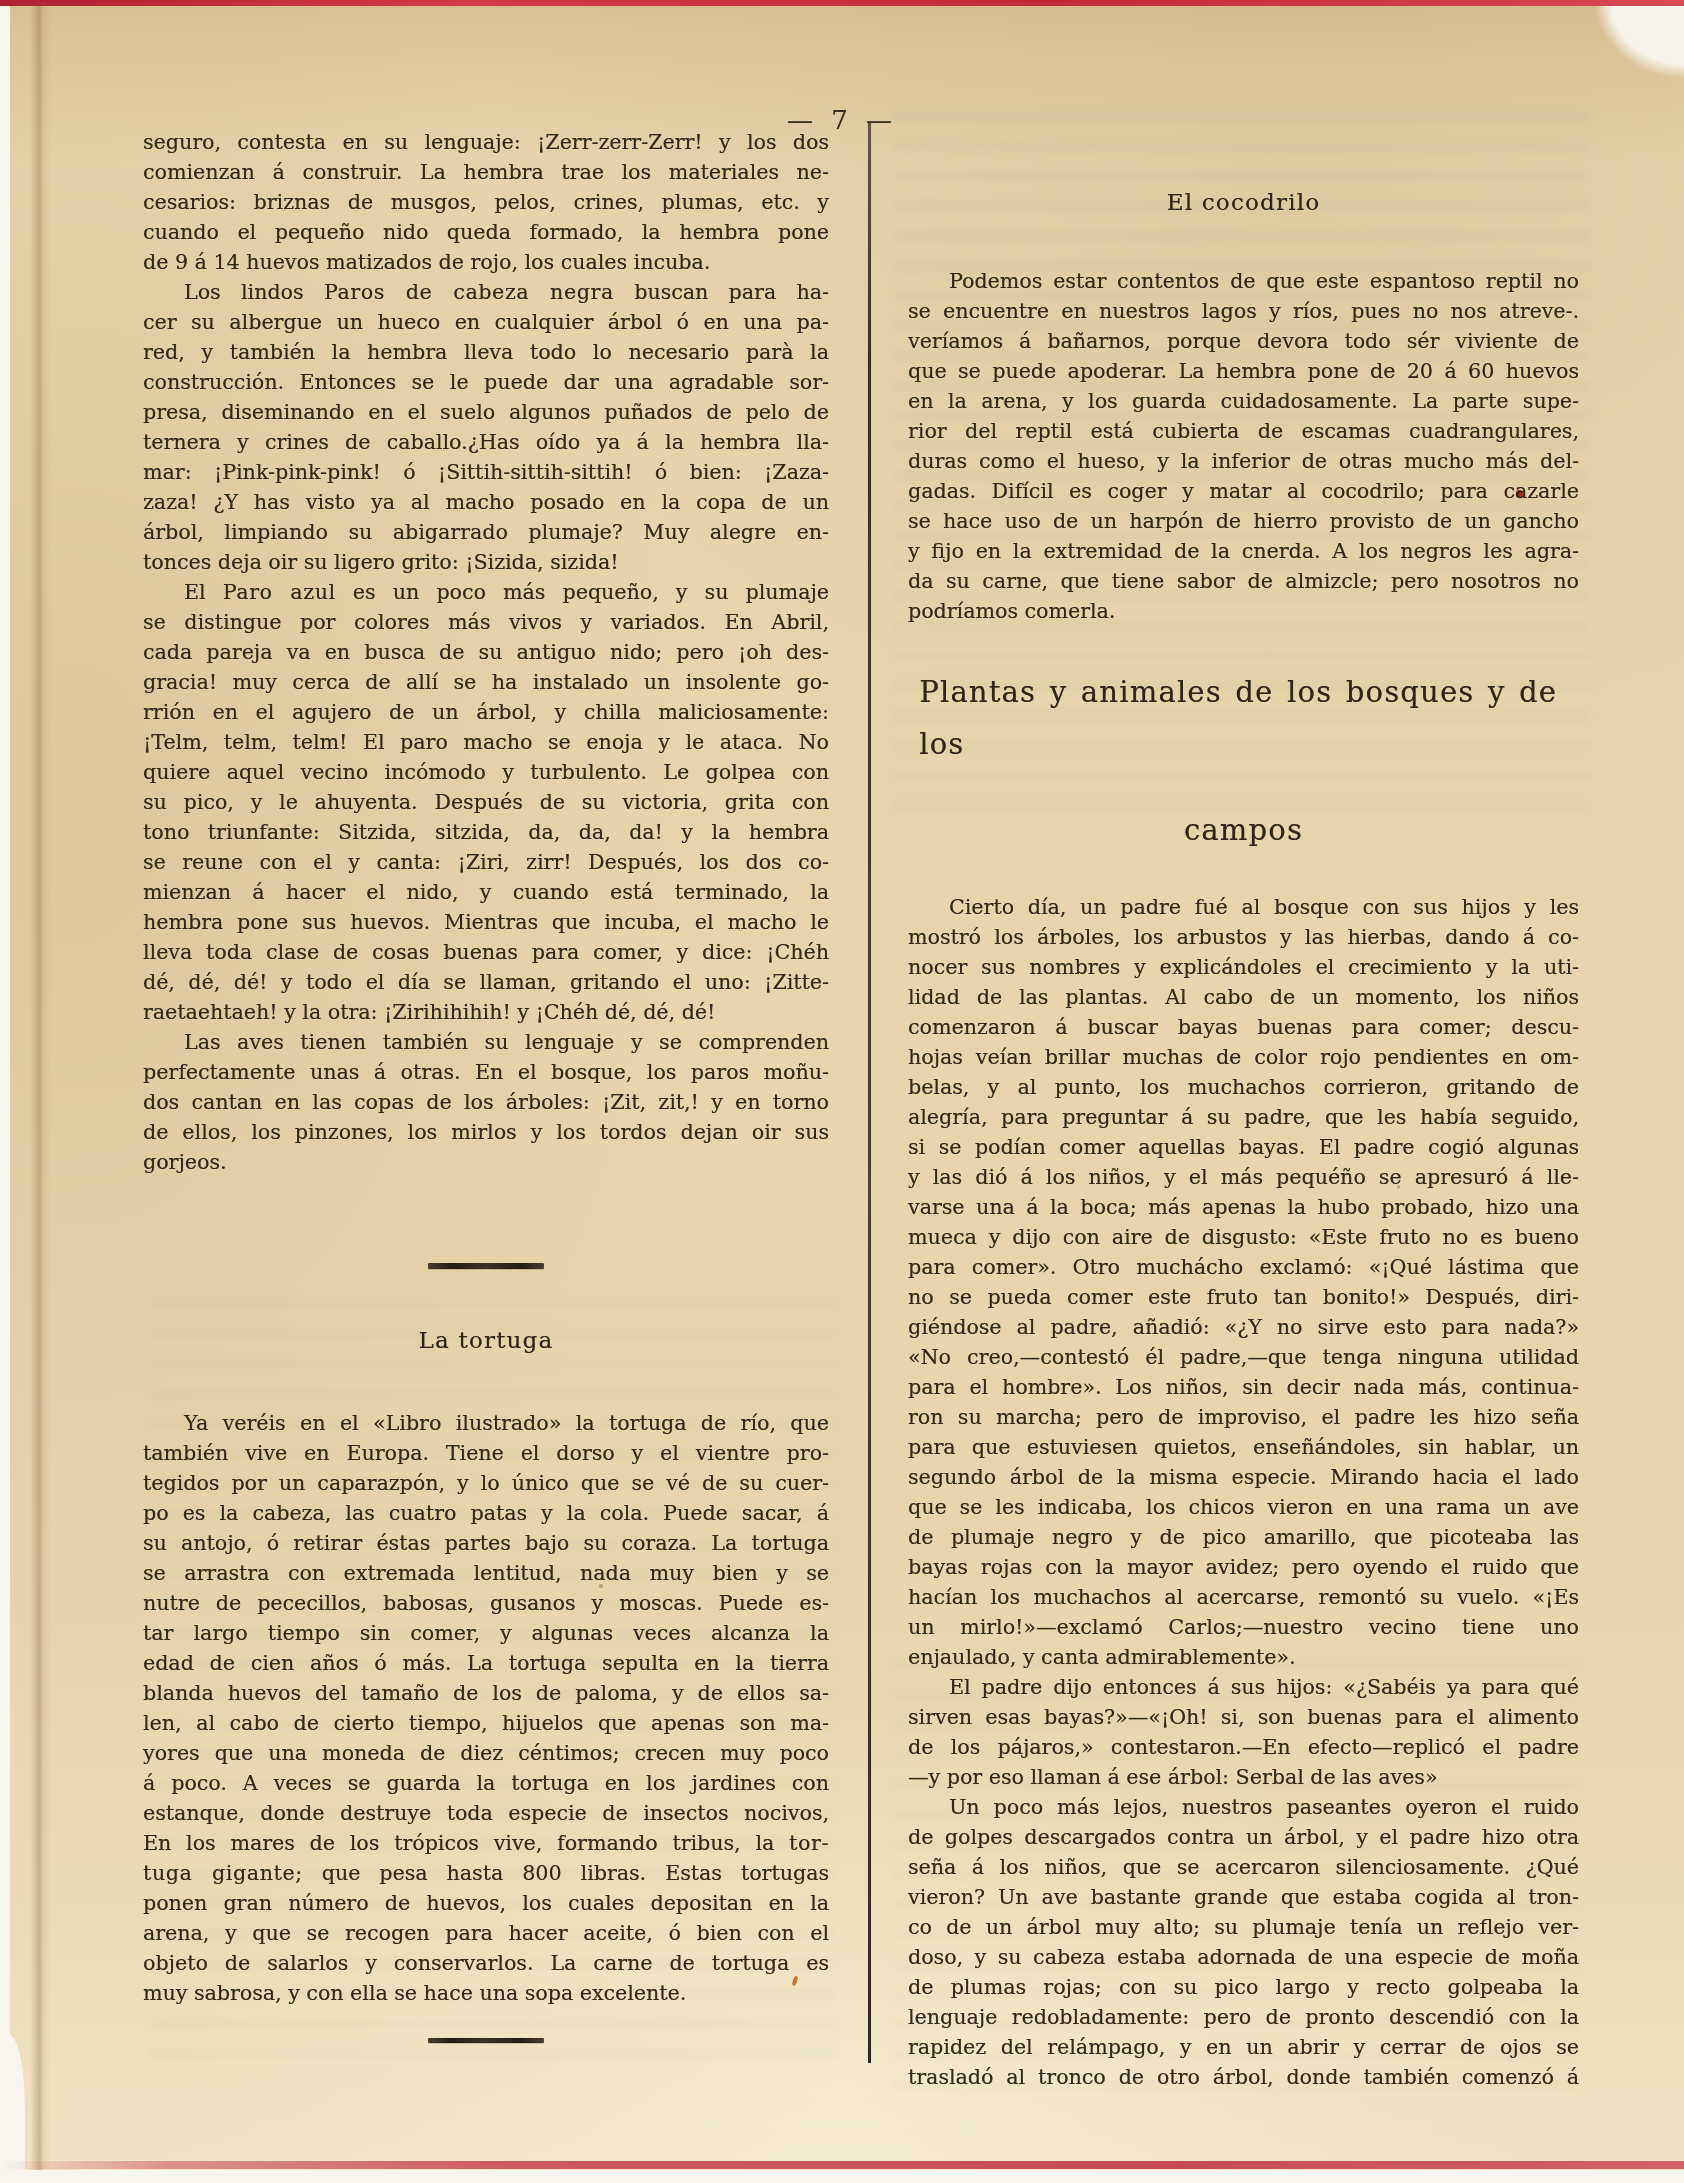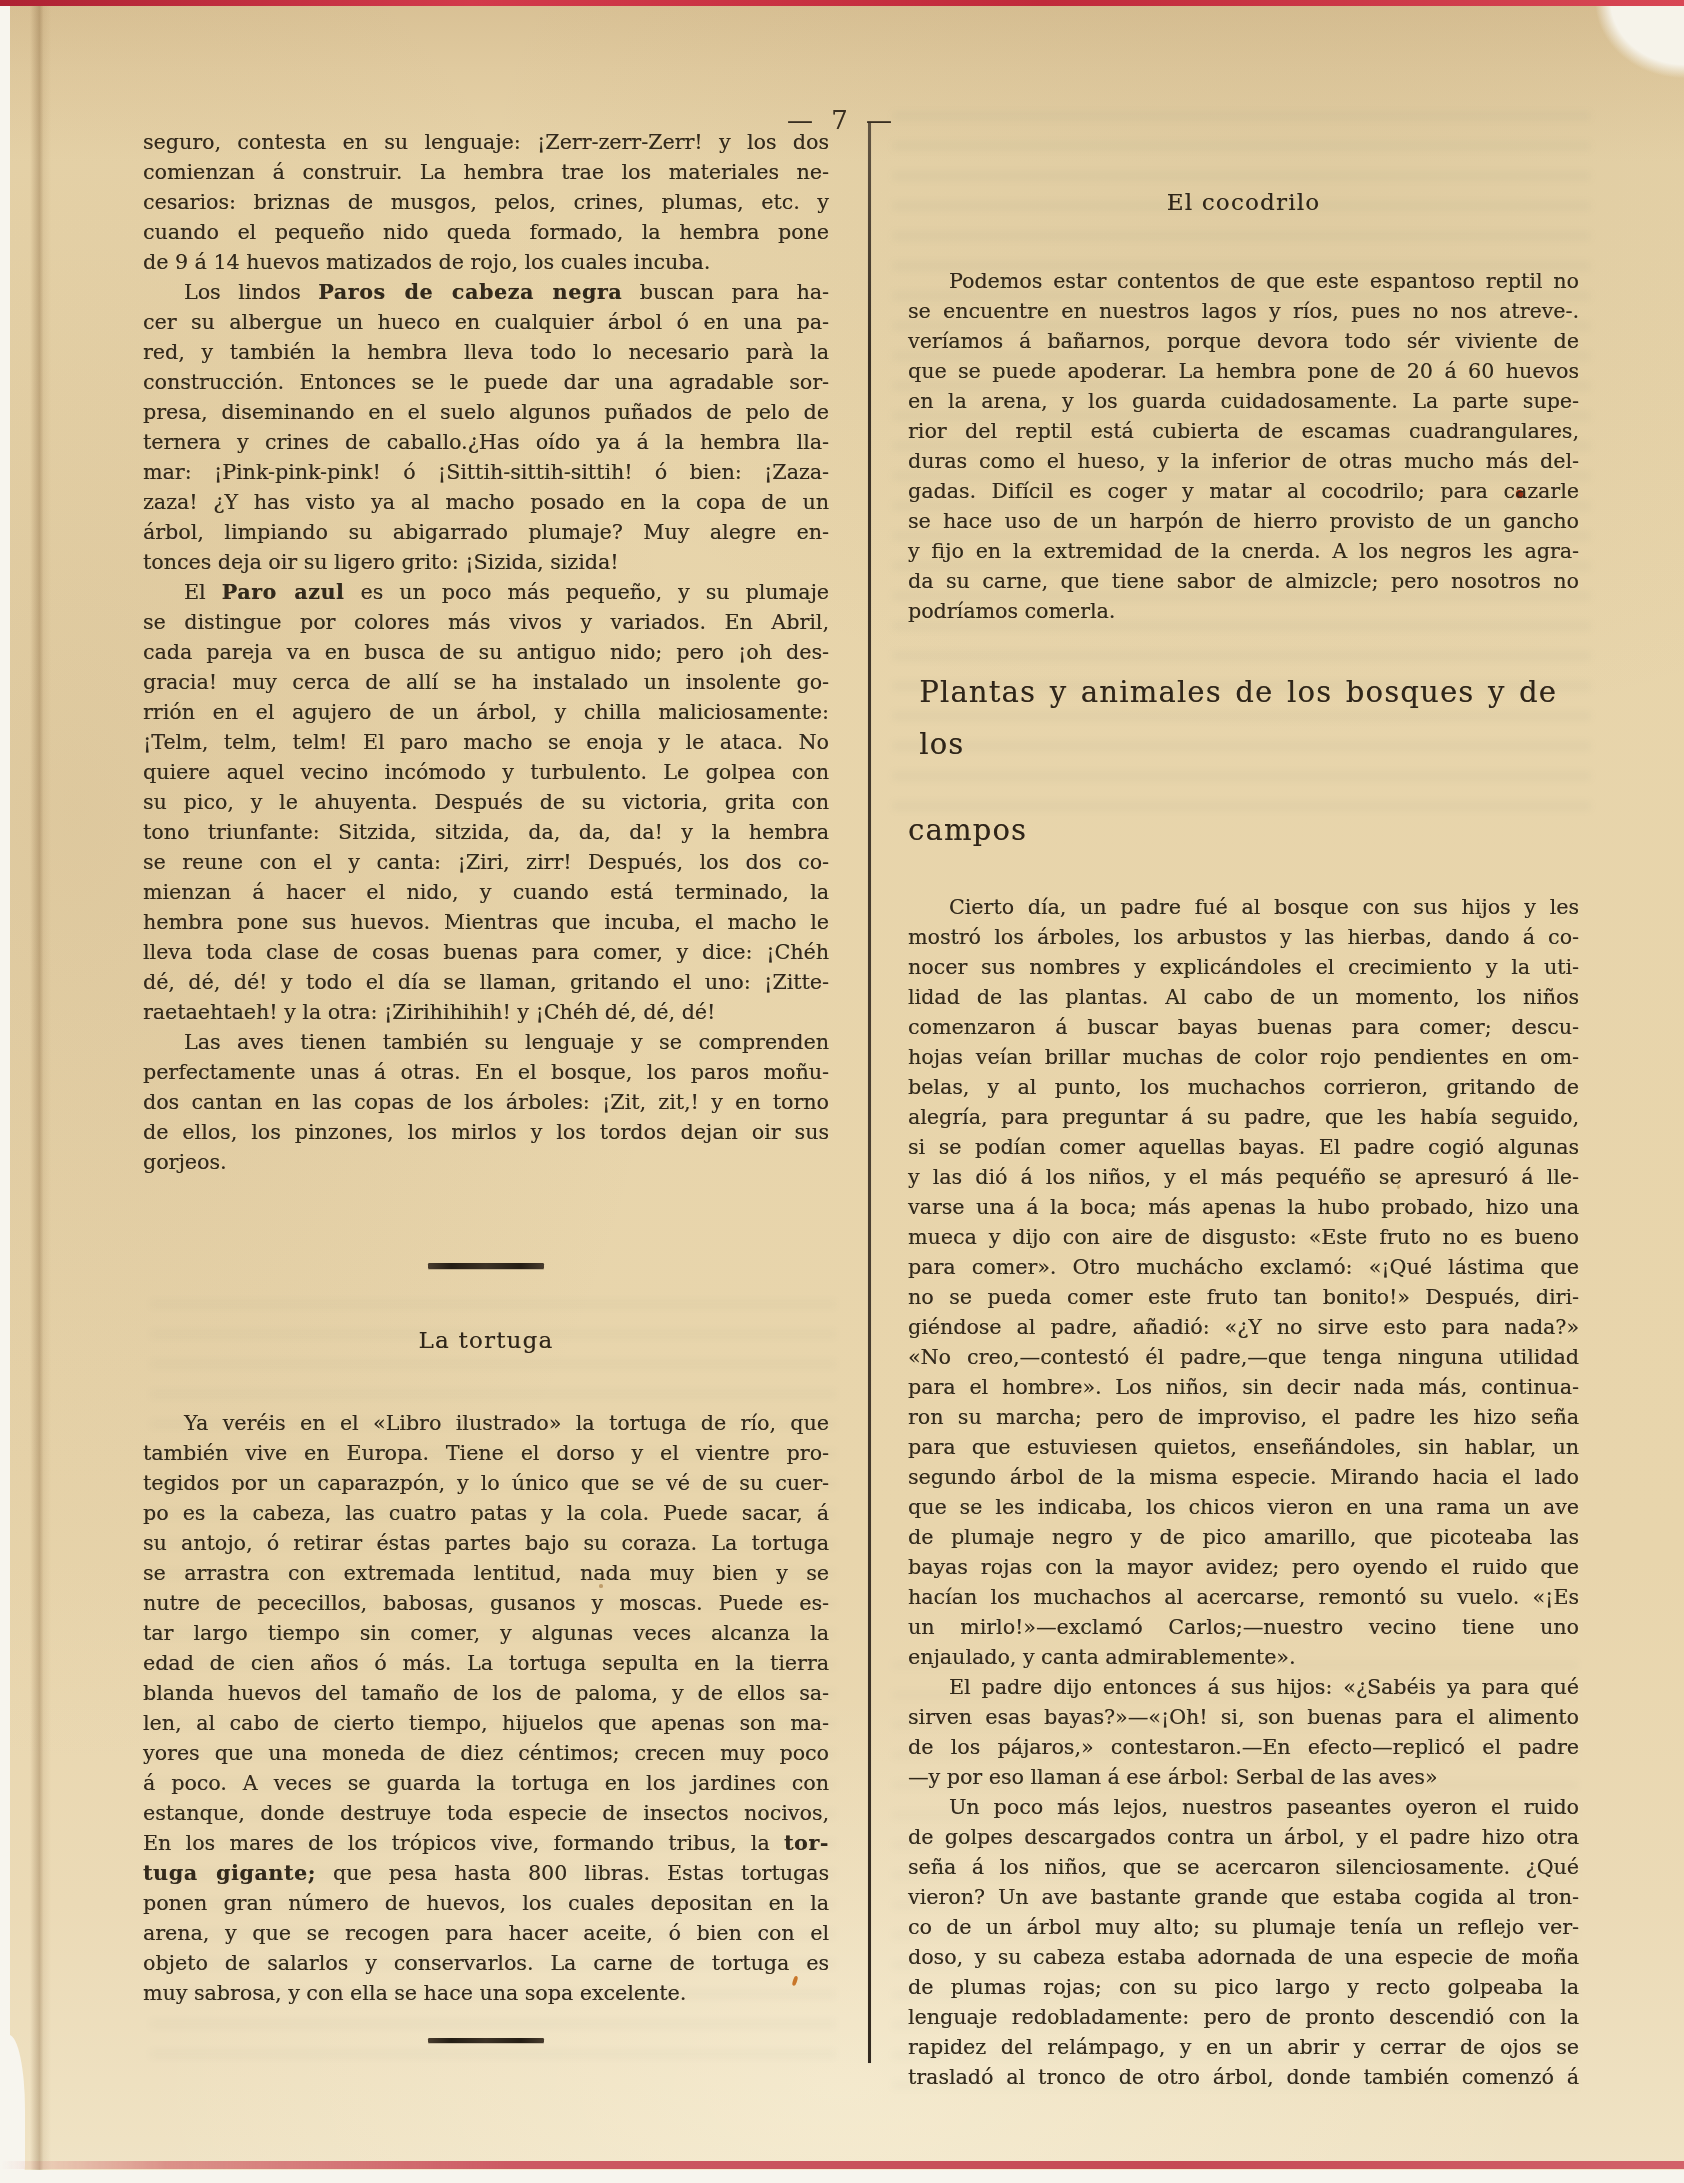--- a/index.html
+++ b/index.html
@@ -69,28 +69,28 @@
     font-size:20.6px;line-height:30px;
     text-shadow:0.2px 0.4px 0.6px rgba(44,35,23,.55);
   }
   .col-left{left:143px;top:119px;width:686px;padding-top:7.5px;}
   .col-right{left:908px;top:159px;width:671px;}
 
   .para{margin:0;}
   .line{text-align:justify;text-align-last:justify;}
   .line.last{text-align-last:left;}
   .line.first{text-indent:41px;}
-  .line b{font-weight:bold;letter-spacing:0.6px;}
+  .line b{font-weight:normal;letter-spacing:0.6px;}
 
   .heading{text-align:center;font-size:23px;line-height:39px;letter-spacing:1.2px;color:rgba(42,33,22,.95);}
   .h-tortuga{margin-top:44px;}
   .h-cocodrilo{margin-top:24px;}
   .h-plantas{margin-top:40px;font-size:29px;line-height:52px;}
   .heading.wide .hline0{text-align:justify;text-align-last:justify;width:638px;margin-left:11.2px;}
-  .heading.wide .hline1{margin-top:34px;text-align:left;}
+  .heading.wide .hline1{margin-top:34px;text-align:center;}
   .p-tortuga{margin-top:48px;}
   .p-cocodrilo{margin-top:44px;}
   .p-plantas{margin-top:36px;}
 
   .rule{text-align:center;}
   .mt-rule1{margin-top:70px;}
   .mt-rule2{margin-top:13.7px;}
   .rule-bar{
     display:inline-block;width:116px;height:5.6px;
     background:linear-gradient(90deg,#483c2e,#241d14 20%,#3c3226 50%,#241d14 80%,#483c2e);

